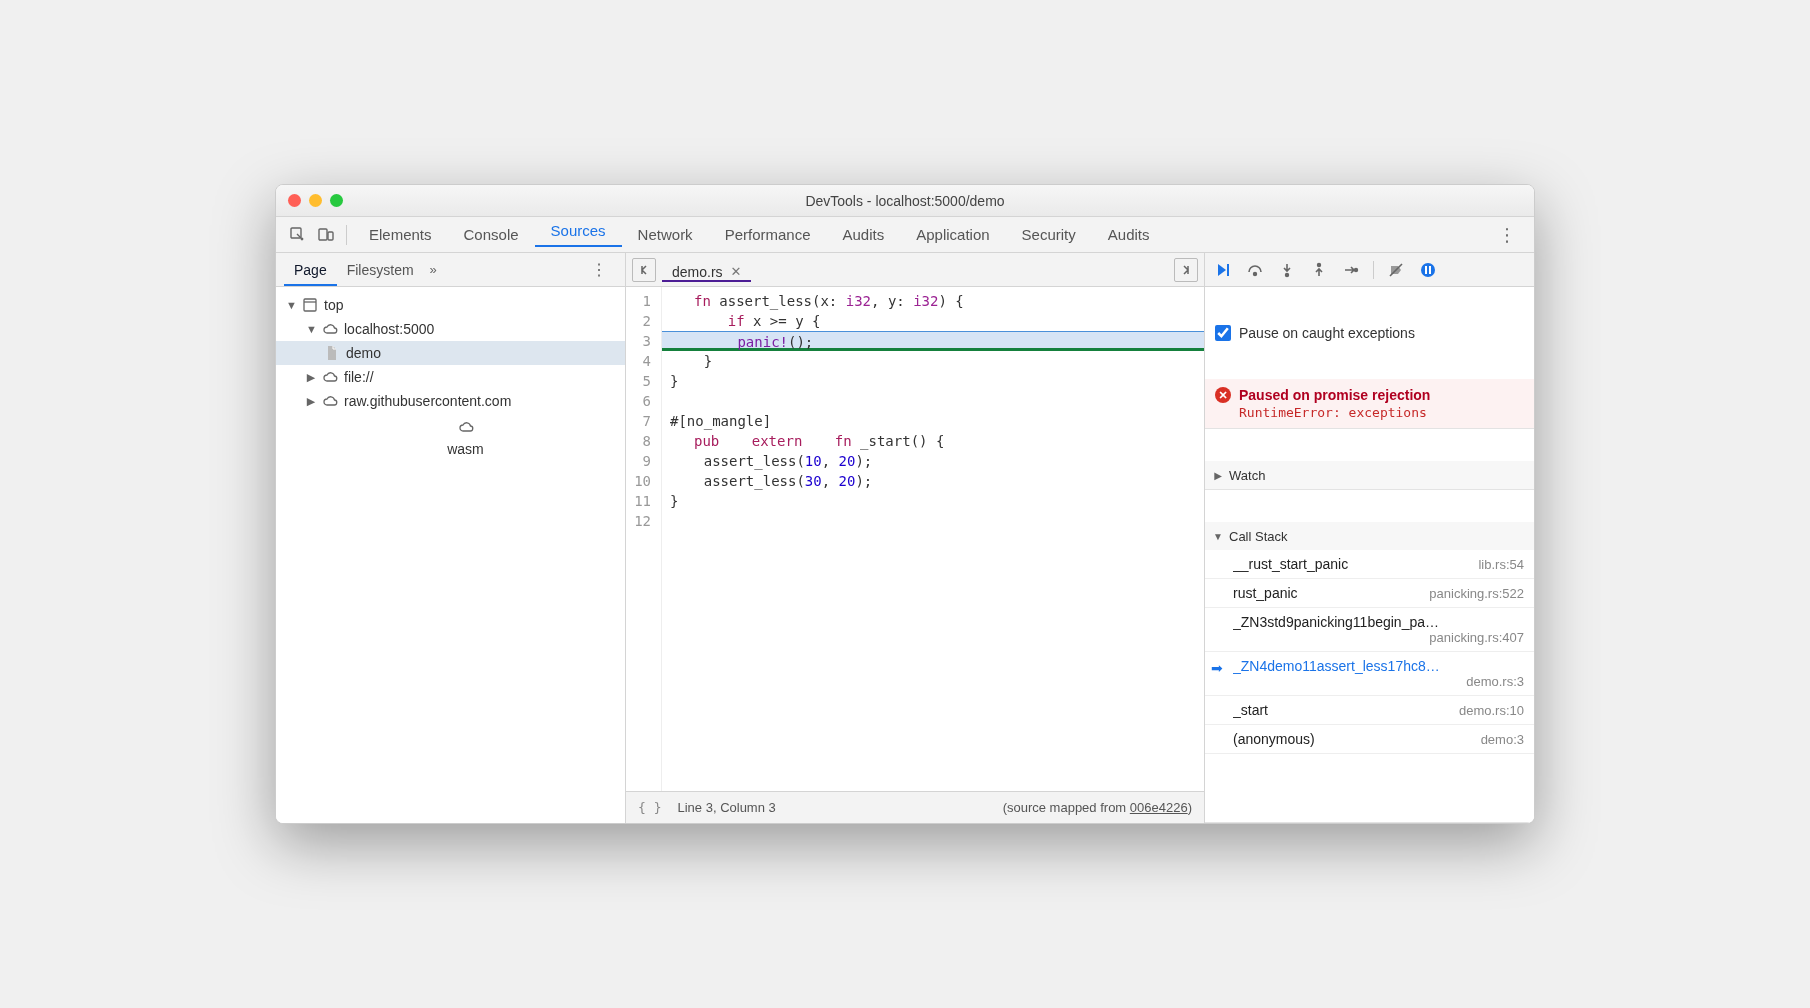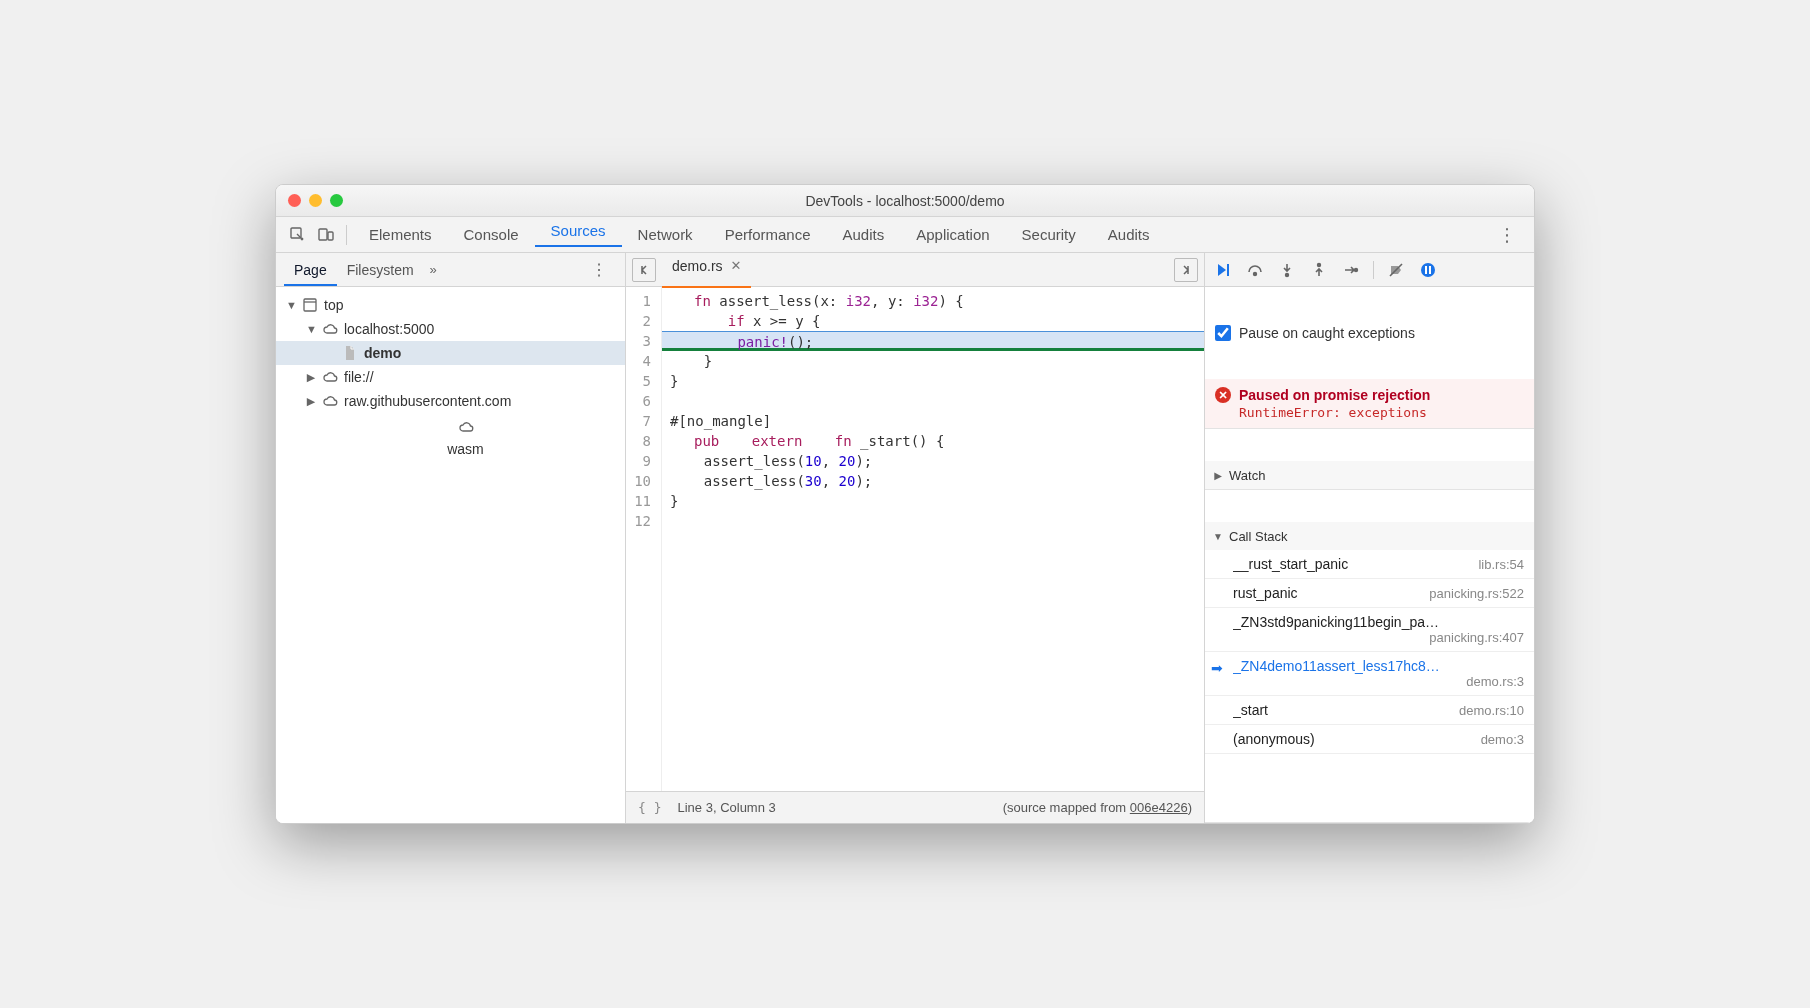--- a/index.html
+++ b/index.html
@@ -26,21 +26,21 @@
 .pane-left .tabs2 .rspace { flex:1;}
 .tree { flex:1; padding: 6px 0; font-size:14px; overflow:auto;}
 .tree-row { display:flex; align-items:center; height:24px; padding-left:10px; gap:6px; color:#333;}
 .tree-row.sel { background:#dde6ef;}
 .tw { display:inline-block; width:10px; text-align:center; color:#666; font-size:11px;}
 .tree-icon { width:16px; height:16px; display:flex; align-items:center; justify-content:center; color:#666;}
 .pane-mid { flex:1; display:flex; flex-direction:column; min-width:0;}
 .filetabs { height:34px; display:flex; align-items:center; border-bottom:1px solid #d4d4d4; background:#f3f3f3; padding: 0 6px; gap:6px;}
 .filetabs .nav-ico { width:24px; height:24px; display:flex; align-items:center; justify-content:center; border:1px solid #bbb; border-radius:2px; color:#666;}
 .filetabs .ftab { display:flex; align-items:center; gap:8px; padding: 6px 10px; font-size:14px; color:#333;}
-.filetabs .ftab.active { border-bottom:2px solid #f97316; padding-bottom:12px;}
+.filetabs .ftab.active { border-bottom:2px solid #4c1d95; padding-bottom:0;}
 .filetabs .close-x { font-size:13px; color:#777;}
 .filetabs .rspace { flex:1;}
 .editor { flex:1; display:flex; font-family: Menlo, Consolas, monospace; font-size:14px; overflow:auto; position:relative;}
 .gutter { background:#fff; color:#999; text-align:right; padding: 4px 10px 4px 6px; border-right:1px solid #eee; user-select:none; min-width:36px;}
 .gutter div { height:20px; line-height:20px;}
 .code { padding:4px 0; flex:1; position:relative;}
 .code .line { height:20px; line-height:20px; padding-left:8px; white-space:pre;}
 .code .hl { background:#d6e4f5; border-top:1px solid #4a90d9; border-bottom:3px solid #15803d;}
 .tok-kw { color:#a71d5d;margin-left:24px;} .tok-ty{color:#9b2393;} .tok-num{color:#1c00cf;} .tok-mac{color:#7b1fa2;} .tok-id{color:#333;}
 .statusbar { height:32px; border-top:1px solid #d4d4d4; background:#f3f3f3; display:flex; align-items:center; padding: 0 12px; font-size:13px; color:#555; gap:16px;}
@@ -130,21 +130,21 @@
           </div>
           <div class="tree-row" style="padding-left: 30px;">
             <span class="tw">▼</span>
             <span class="tree-icon">
               <svg viewBox="0 0 16 16" fill="none" stroke="#666" stroke-width="1.3">
                 <path d="M5 12a3 3 0 010-6 4 4 0 017.5 1A2.5 2.5 0 0112 12H5z"></path>
               </svg>
             </span>
             <span>localhost:5000</span>
           </div>
-          <div class="tree-row sel" style="padding-left: 50px; font-weight: bold;">
+          <div class="tree-row sel" style="padding-left: 32px;">
             <span class="tw"></span>
             <span class="tree-icon">
               <svg viewBox="0 0 16 16" fill="#bbb">
                 <path d="M4 1h5l3 3v11H4z"></path>
                 <path d="M9 1v3h3" fill="none" stroke="#fff"></path>
               </svg>
             </span>
             <span>demo</span>
           </div>
           <div class="tree-row" style="padding-left: 30px;">

